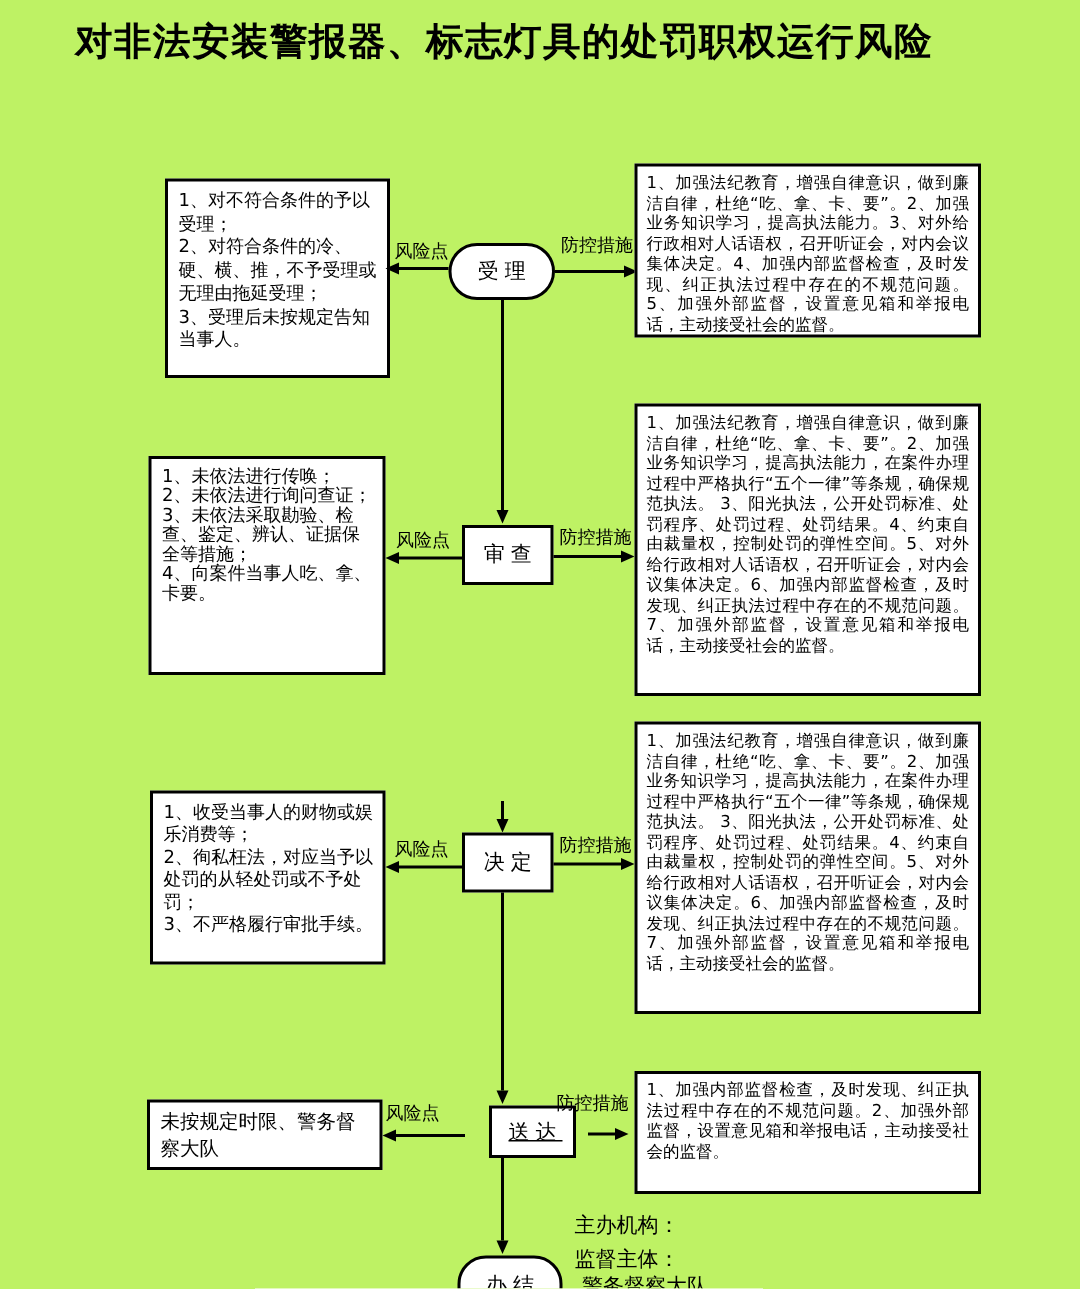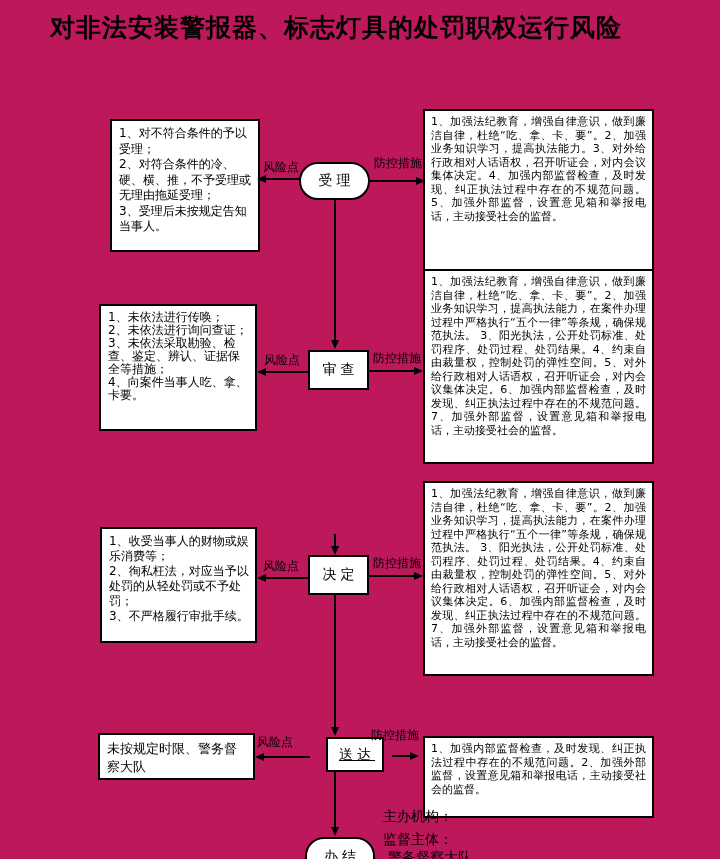--- a/index.html
+++ b/index.html
@@ -1,16 +1,16 @@
 <!DOCTYPE html>
 <html><head>
 <meta charset="utf-8">
 <style>
   html,body{margin:0;padding:0;background:#fff;}
-  .page{position:relative;width:720px;height:859px;background:#be185d;overflow:hidden;
+  .page{position:relative;width:720px;height:859px;background:#bef264;overflow:hidden;
         font-family:"DejaVu Sans",sans-serif;color:#000;}
   .title{position:absolute;top:10px;left:0;width:672px;text-align:center;
          font-weight:bold;font-size:25px;line-height:36px;letter-spacing:1px;
          font-family:"DejaVu Serif",serif;}
   .box{position:absolute;border:2px solid #000;background:#fff;box-sizing:border-box;}
   .risk-box{font-size:12px;padding:5px 4px 3px 7px;white-space:pre-line;}
   .lh15{line-height:15.5px;} .lh13{line-height:13px;} .lh15b{line-height:15px;}
   .lh18{font-size:13px;line-height:18px;}
   .measure-box{font-size:11px;line-height:13.5px;padding:4px 6px;text-align:justify;}
   .node{position:absolute;border:2px solid #000;background:#fff;box-sizing:border-box;
@@ -44,26 +44,26 @@
   <div class="box risk-box lh15" style="left:110px;top:119px;width:150px;height:133px;">1、对不符合条件的予以受理；
 2、对符合条件的冷、硬、横、推，不予受理或无理由拖延受理；
 3、受理后未按规定告知当事人。</div>
   <div class="flow-label" style="left:263px;top:159px;">风险点</div>
   <div class="hline" style="left:266px;top:178px;width:33px;"></div>
   <div class="ah-left" style="left:257px;top:175px;"></div>
   <div class="node stadium" style="left:299px;top:162px;width:71px;height:38px;">受理</div>
   <div class="flow-label" style="left:374px;top:155px;">防控措施</div>
   <div class="hline" style="left:370px;top:180px;width:46px;"></div>
   <div class="ah-right" style="left:416px;top:177px;"></div>
-  <div class="box measure-box" style="left:423px;top:109px;width:231px;height:162px;">1、加强法纪教育，增强自律意识，做到廉洁自律，杜绝“吃、拿、卡、要”。2、加强业务知识学习，提高执法能力。3、对外给行政相对人话语权，召开听证会，对内会议集体决定。4、加强内部监督检查，及时发现、纠正执法过程中存在的不规范问题。5、加强外部监督，设置意见箱和举报电话，主动接受社会的监督。</div>
+  <div class="box measure-box" style="left:423px;top:109px;width:231px;height:116px;">1、加强法纪教育，增强自律意识，做到廉洁自律，杜绝“吃、拿、卡、要”。2、加强业务知识学习，提高执法能力。3、对外给行政相对人话语权，召开听证会，对内会议集体决定。4、加强内部监督检查，及时发现、纠正执法过程中存在的不规范问题。5、加强外部监督，设置意见箱和举报电话，主动接受社会的监督。</div>
 
   <div class="vline" style="left:334px;top:200px;height:140px;"></div>
   <div class="ah-down" style="left:331px;top:340px;"></div>
 
-  <div class="box risk-box lh13" style="left:99px;top:304px;width:158px;height:127px;">1、未依法进行传唤；
+  <div class="box risk-box lh13" style="left:99px;top:304px;width:158px;height:146px;">1、未依法进行传唤；
 2、未依法进行询问查证；
 3、未依法采取勘验、检查、鉴定、辨认、证据保全等措施；
 4、向案件当事人吃、拿、卡要。</div>
   <div class="flow-label" style="left:264px;top:352px;">风险点</div>
   <div class="hline" style="left:266px;top:371px;width:42px;"></div>
   <div class="ah-left" style="left:257px;top:368px;"></div>
   <div class="node" style="left:308px;top:350px;width:61px;height:40px;">审查</div>
   <div class="flow-label" style="left:373px;top:350px;">防控措施</div>
   <div class="hline" style="left:369px;top:370px;width:45px;"></div>
   <div class="ah-right" style="left:414px;top:367px;"></div>
@@ -88,21 +88,21 @@
   <div class="ah-down" style="left:331px;top:727px;"></div>
 
   <div class="box risk-box lh18" style="left:98px;top:733px;width:157px;height:47px;">未按规定时限、警务督察大队</div>
   <div class="flow-label" style="left:257px;top:734px;">风险点</div>
   <div class="hline" style="left:264px;top:756px;width:46px;"></div>
   <div class="ah-left" style="left:255px;top:753px;"></div>
   <div class="node underlined" style="left:326px;top:737px;width:58px;height:35px;">送达</div>
   <div class="flow-label" style="left:371px;top:727px;">防控措施</div>
   <div class="hline" style="left:392px;top:755px;width:18px;"></div>
   <div class="ah-right" style="left:410px;top:752px;"></div>
-  <div class="box measure-box" style="left:423px;top:736px;width:231px;height:82px;">1、加强内部监督检查，及时发现、纠正执法过程中存在的不规范问题。2、加强外部监督，设置意见箱和举报电话，主动接受社会的监督。</div>
+  <div class="box measure-box" style="left:423px;top:714px;width:231px;height:82px;">1、加强内部监督检查，及时发现、纠正执法过程中存在的不规范问题。2、加强外部监督，设置意见箱和举报电话，主动接受社会的监督。</div>
 
   <div class="vline" style="left:334px;top:772px;height:55px;"></div>
   <div class="ah-down" style="left:331px;top:827px;"></div>
 
   <div class="node stadium" style="left:305px;top:837px;width:70px;height:40px;">办结</div>
 
   <div class="footer">
     <div class="footer-row">
       <span class="flabel">主办机构：</span>
     </div>

